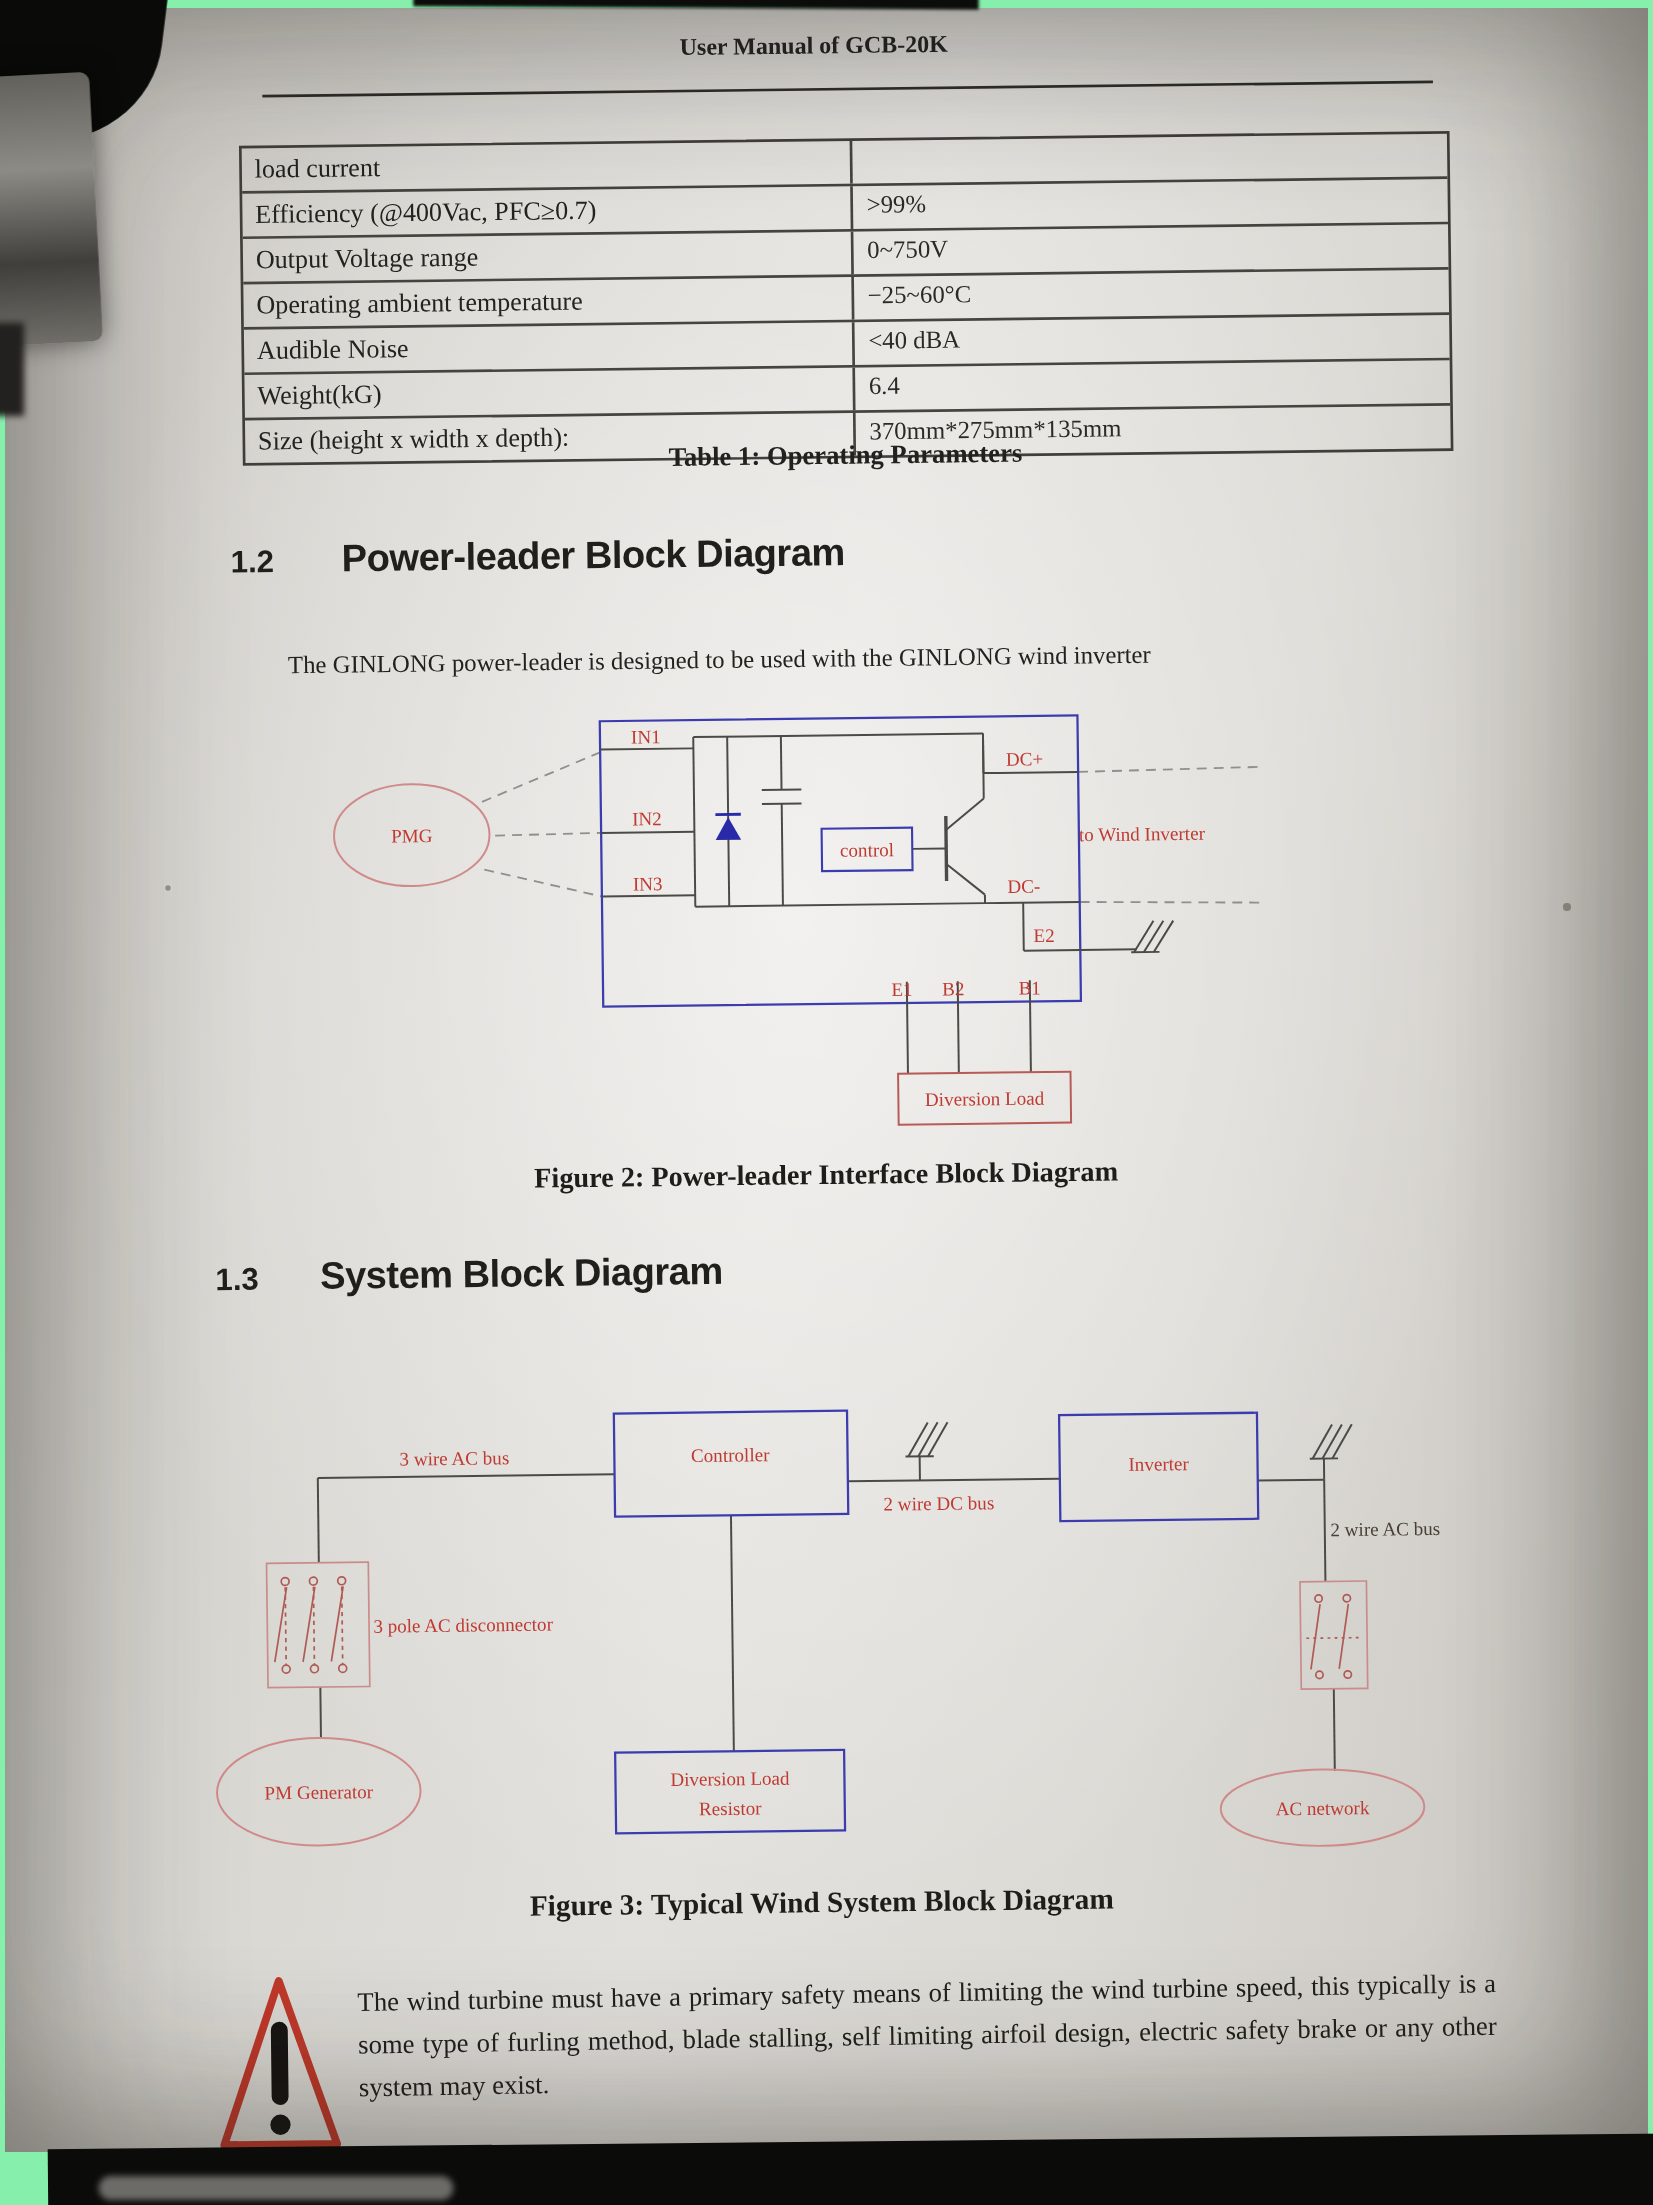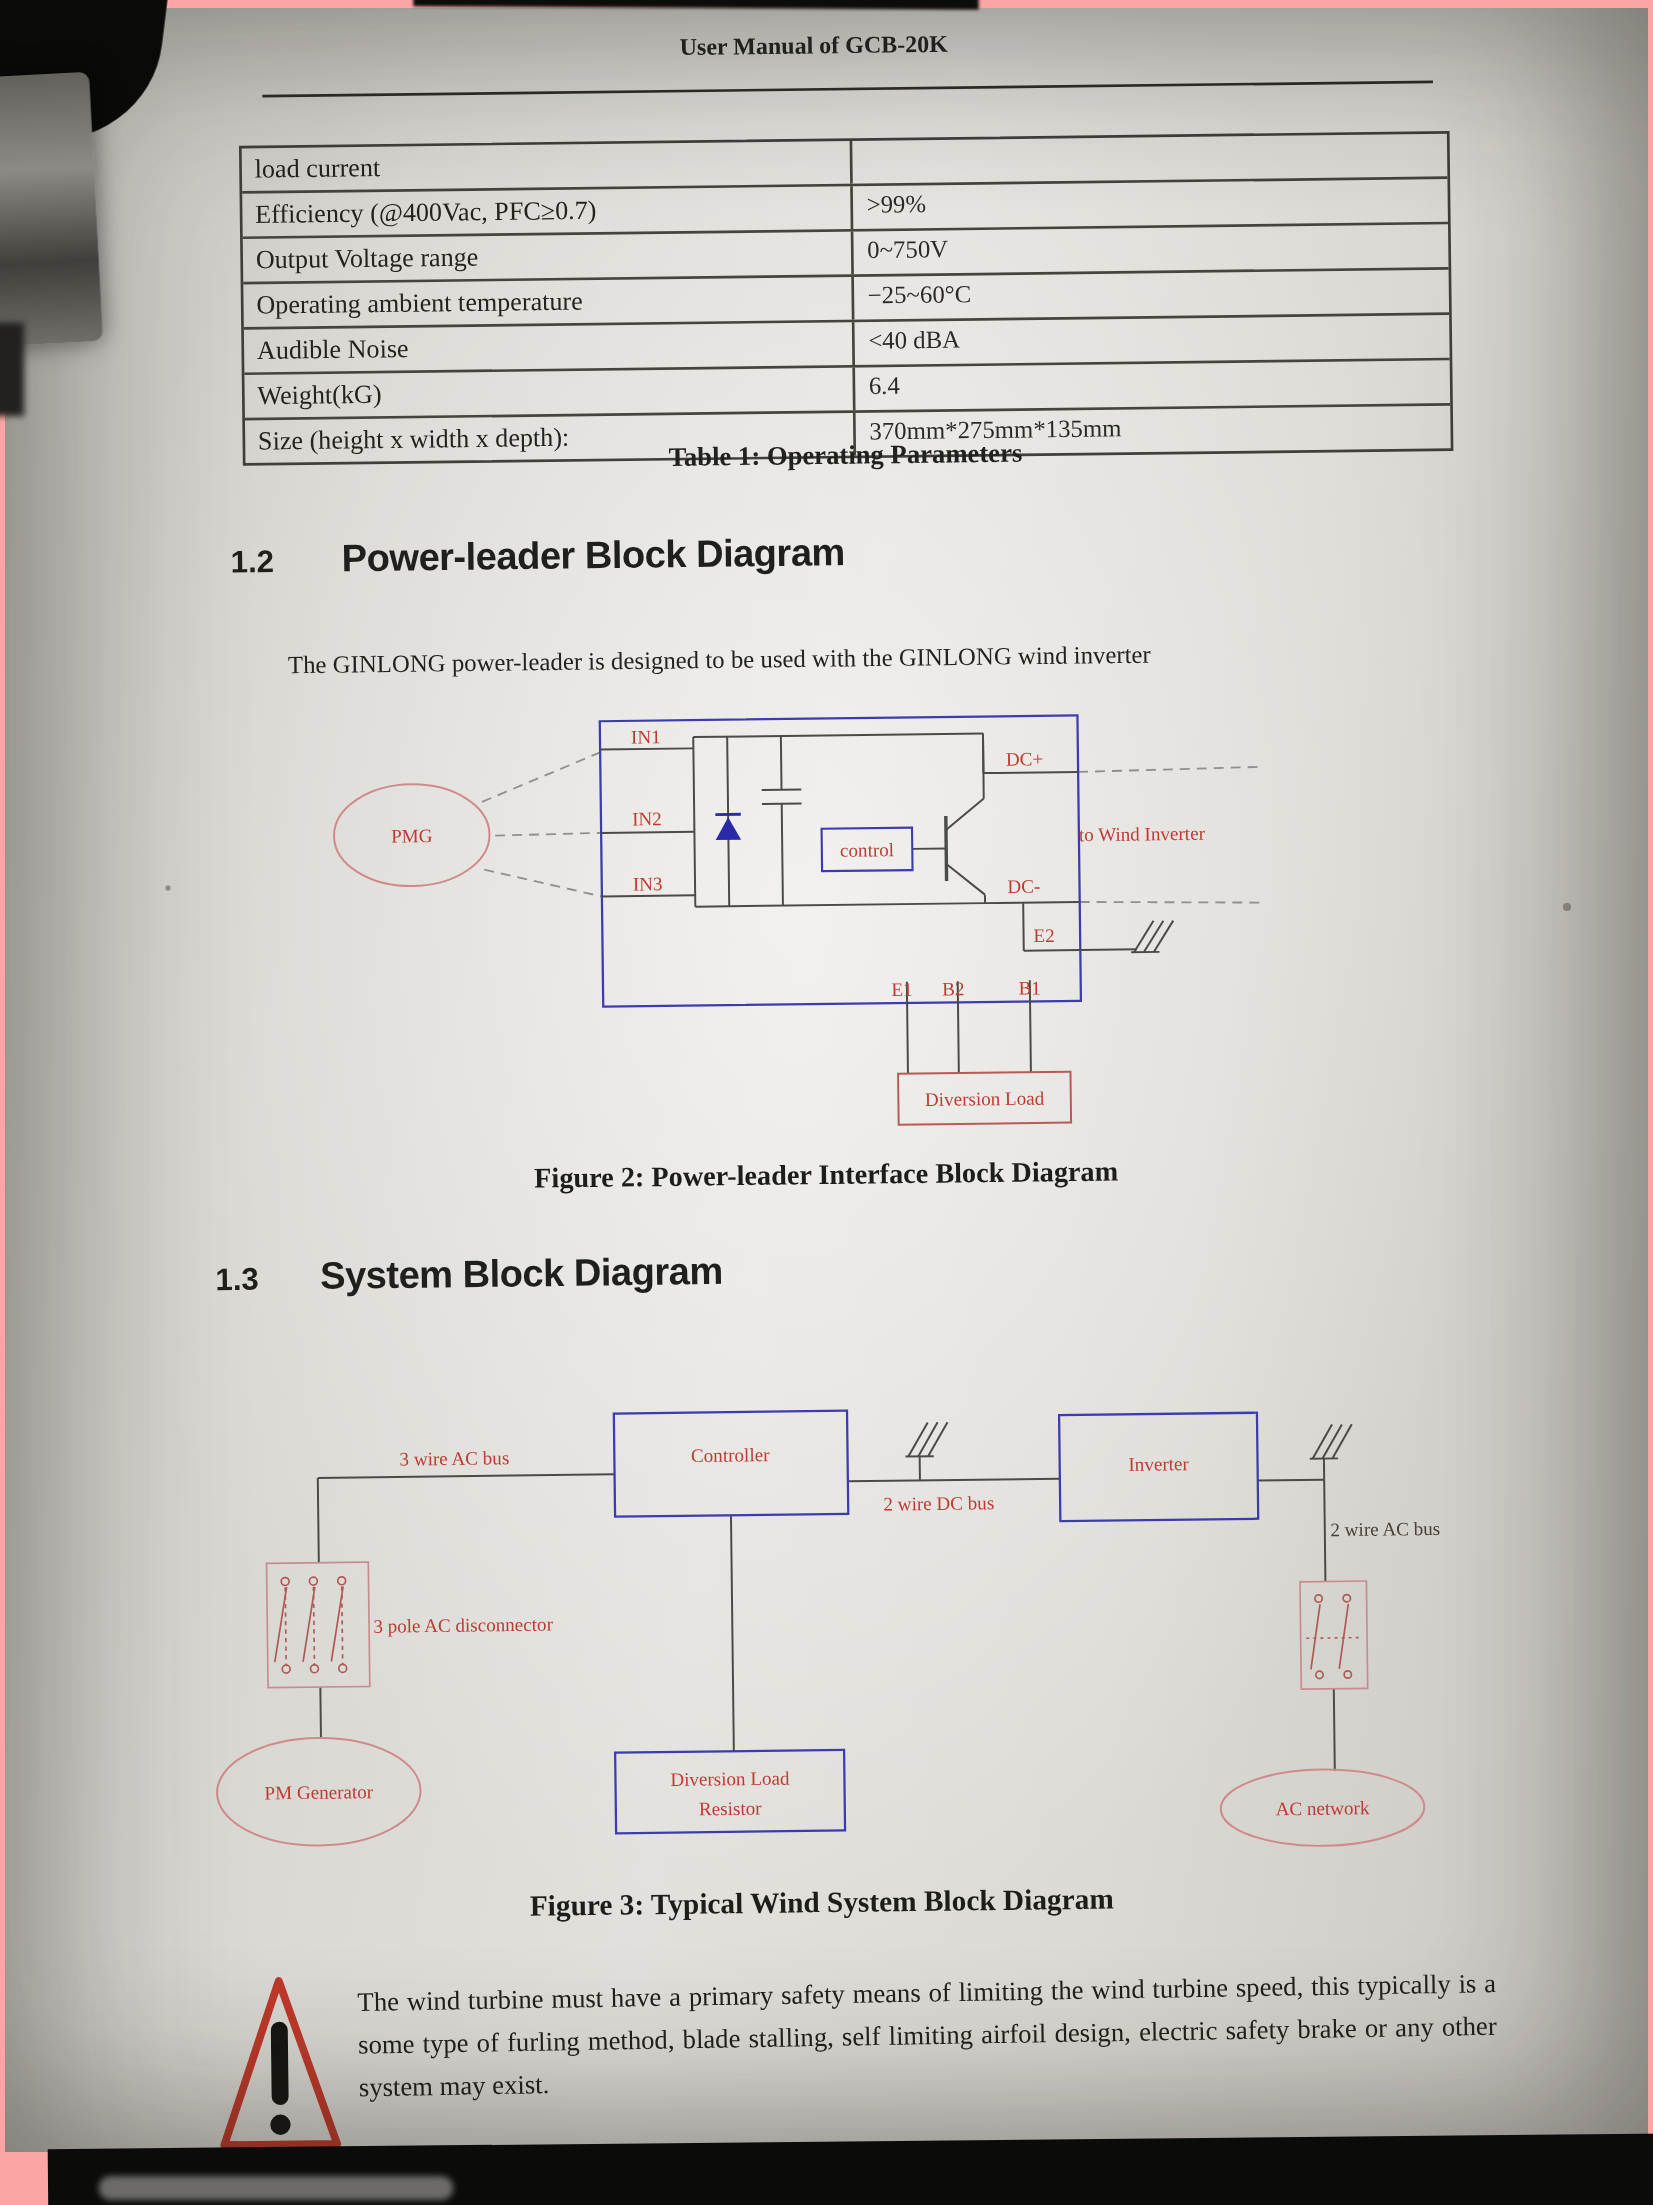--- a/index.html
+++ b/index.html
@@ -1,16 +1,16 @@
 <!DOCTYPE html>
 <html style="font-size:8.5px"><head>
 <meta charset="utf-8">
 <style>
   html,body{margin:0;padding:0;background:#0e0d0b;}
-  #stage{position:relative;width:1654px;height:2205px;overflow:hidden;background:#fca5a5;}
+  #stage{position:relative;width:1654px;height:2205px;overflow:hidden;background:#86efac;}
   #design{position:relative;width:620px;height:827px;transform:scale(2.66667);transform-origin:0 0;}
   .serif{font-family:"Liberation Serif",serif;}
 
   #paper{position:absolute;left:2.1px;top:3.2px;width:616px;height:804px;
     background:
       radial-gradient(ellipse at 48% 42%, rgba(255,255,255,0.55) 0%, rgba(255,255,255,0) 60%),
       linear-gradient(100deg,#c7c4bf 0%,#d8d6d1 22%,#e2e0dc 48%,#dcdad5 70%,#c9c6c1 100%);
   }
   #vignette{position:absolute;left:2.1px;top:3.2px;width:616px;height:804px;pointer-events:none;
     box-shadow: inset 0 0 69px rgba(40,35,30,0.30), inset -26.5px -18.6px 58px rgba(35,30,25,0.22), inset 32px 24px 64px rgba(40,36,30,0.16);}

